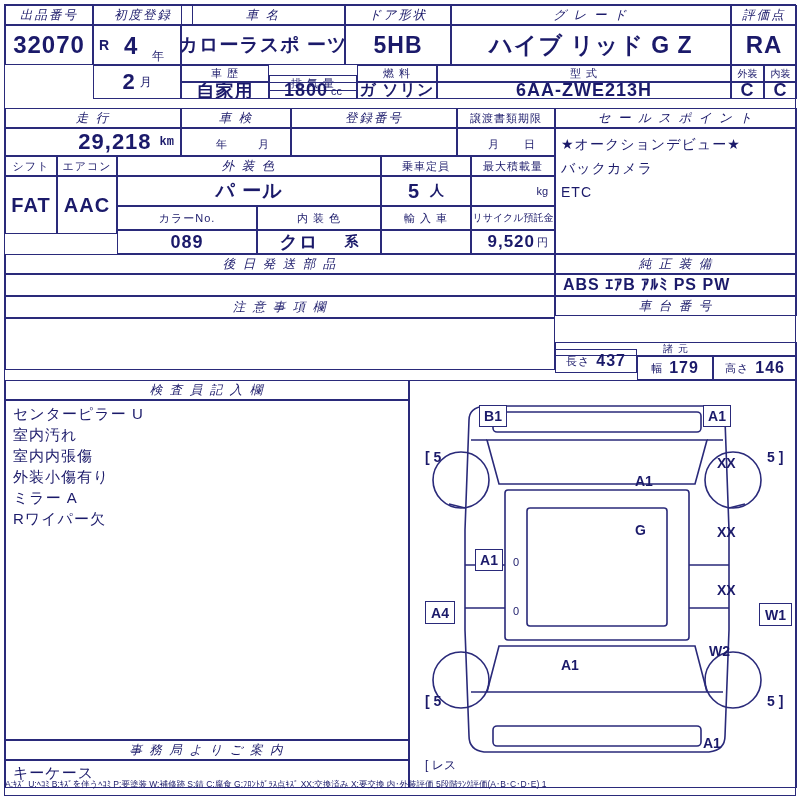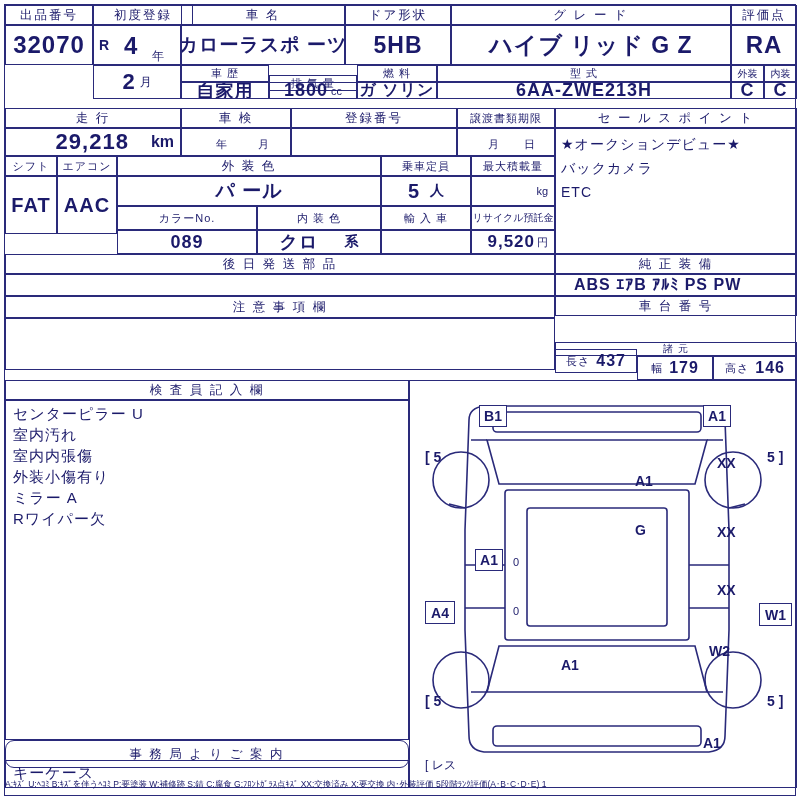--- a/index.html
+++ b/index.html
@@ -22,26 +22,26 @@
   .b { border: 1.6px solid #2a2a7a; }
   .cell {
     position: absolute;
     border: 1.4px solid #2a2a7a;
     display: flex;
     align-items: center;
     justify-content: center;
     overflow: hidden;
     white-space: nowrap;
   }
-  .lbl { font-size: 12.5px; letter-spacing: 2px; }
+  .lbl { font-size: 12.5px; letter-spacing: 2px; font-style: italic; }
   .lbl-sm { font-size: 11px; letter-spacing: 1px; }
   .val { font-size: 21px; font-weight: bold; letter-spacing: 1px; }
   .val-m { font-size: 17px; font-weight: bold; letter-spacing: 1px; }
   .val-s { font-size: 14px; font-weight: bold; }
-  .left { justify-content: flex-start; padding-left: 18px; }
+  .left { justify-content: flex-start; padding-left: 7px; }
   .right { justify-content: flex-end; padding-right: 6px; }
   .unit { font-size: 11px; font-weight: normal; letter-spacing: 0; }
   .notes {
     position: absolute;
     font-size: 15px;
     line-height: 21px;
     white-space: pre;
     letter-spacing: 1px;
   }
   .sp-list {
@@ -126,21 +126,21 @@
   <div class="cell val-m" style="left:432px;top:77px;width:294px;height:17px;font-size:18px;">6AA-ZWE213H</div>
 
   <div class="cell lbl-sm" style="left:726px;top:60px;width:33px;height:17px;font-size:10px;letter-spacing:0;">外装</div>
   <div class="cell val-m" style="left:726px;top:77px;width:33px;height:17px;font-size:18px;">C</div>
   <div class="cell lbl-sm" style="left:759px;top:60px;width:33px;height:17px;font-size:10px;letter-spacing:0;">内装</div>
   <div class="cell val-m" style="left:759px;top:77px;width:33px;height:17px;font-size:18px;">C</div>
 
   <div class="cell lbl" style="left:0;top:103px;width:176px;height:20px;">走 行</div>
   <div class="cell right" style="left:0;top:123px;width:176px;height:28px;">
     <span class="val" style="font-size:22px;">29,218</span>
-    <span class="val-s" style="margin-left:22px;font-size:16px;">km</span>
+    <span class="val-s" style="margin-left:8px;font-size:12px;font-family:Liberation Mono, monospace;">km</span>
   </div>
 
   <div class="cell lbl" style="left:176px;top:103px;width:110px;height:20px;">車 検</div>
   <div class="cell" style="left:176px;top:123px;width:110px;height:28px;">
     <span class="lbl-sm" style="position:absolute;left:34px;top:8px;">年</span>
     <span class="lbl-sm" style="position:absolute;left:76px;top:8px;">月</span>
   </div>
 
   <div class="cell lbl" style="left:286px;top:103px;width:166px;height:20px;">登録番号</div>
   <div class="cell" style="left:286px;top:123px;width:166px;height:28px;"></div>
@@ -223,21 +223,21 @@
 
   <div class="cell lbl" style="left:0;top:375px;width:404px;height:20px;">検 査 員 記 入 欄</div>
   <div class="cell" style="left:0;top:395px;width:404px;height:340px;"></div>
   <div class="notes" style="left:8px;top:398px;width:392px;">センターピラー U
 室内汚れ
 室内内張傷
 外装小傷有り
 ミラー A
 Rワイパー欠</div>
 
-  <div class="cell lbl" style="left:0;top:735px;width:404px;height:28px;border-radius:9px;">事 務 局 よ り ご 案 内</div>
+  <div class="cell lbl" style="left:0;top:735px;width:404px;height:20px;">事 務 局 よ り ご 案 内</div>
   <div class="cell" style="left:0;top:755px;width:404px;height:28px;"></div>
   <div class="notes" style="left:8px;top:758px;width:392px;font-size:15px;line-height:20px;">キーケース</div>
 
   <div class="cell" style="left:404px;top:375px;width:388px;height:408px;"></div>
 
   <div class="diagram" style="left:404px;top:375px;width:388px;height:408px;">
     <svg width="388" height="408" viewBox="0 0 388 408">
       <g fill="none" stroke="#2a2a7a" stroke-width="1.6">
 
         <path d="M60 40 Q60 28 75 26 L300 26 Q316 28 316 40 L320 150 L320 250 L316 356 Q316 370 300 372 L75 372 Q60 370 60 356 L56 250 L56 150 Z"></path>

